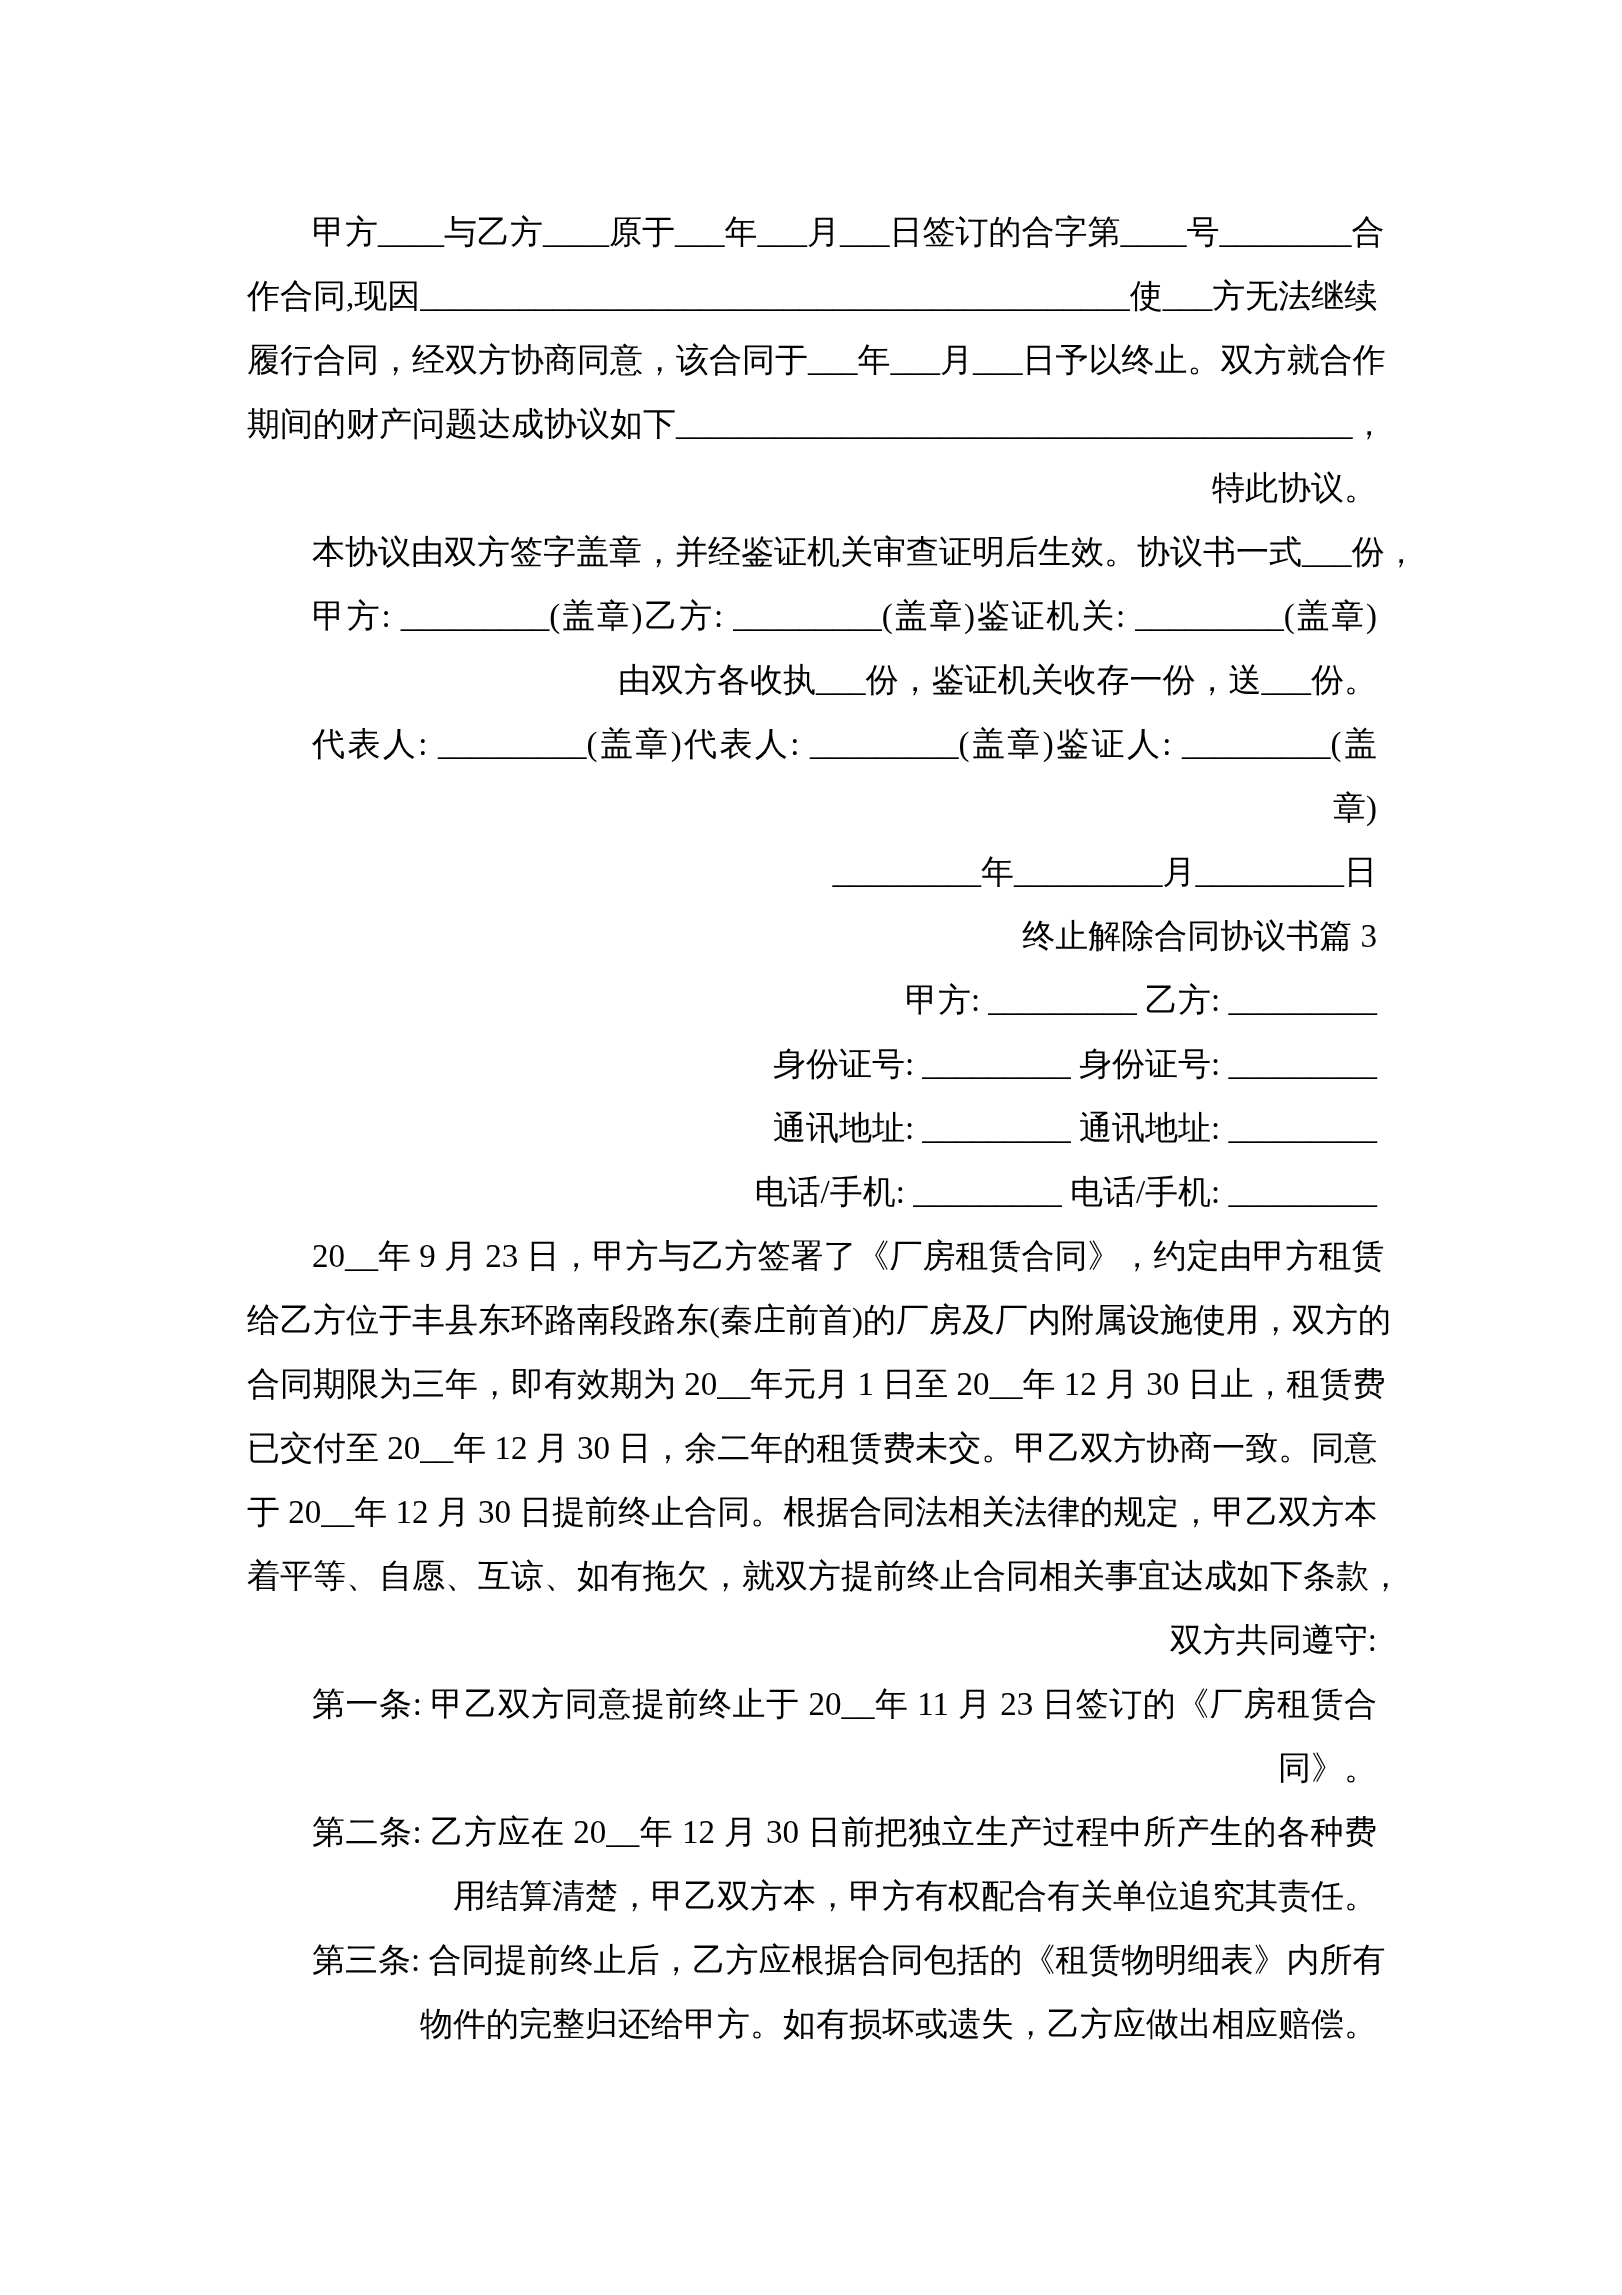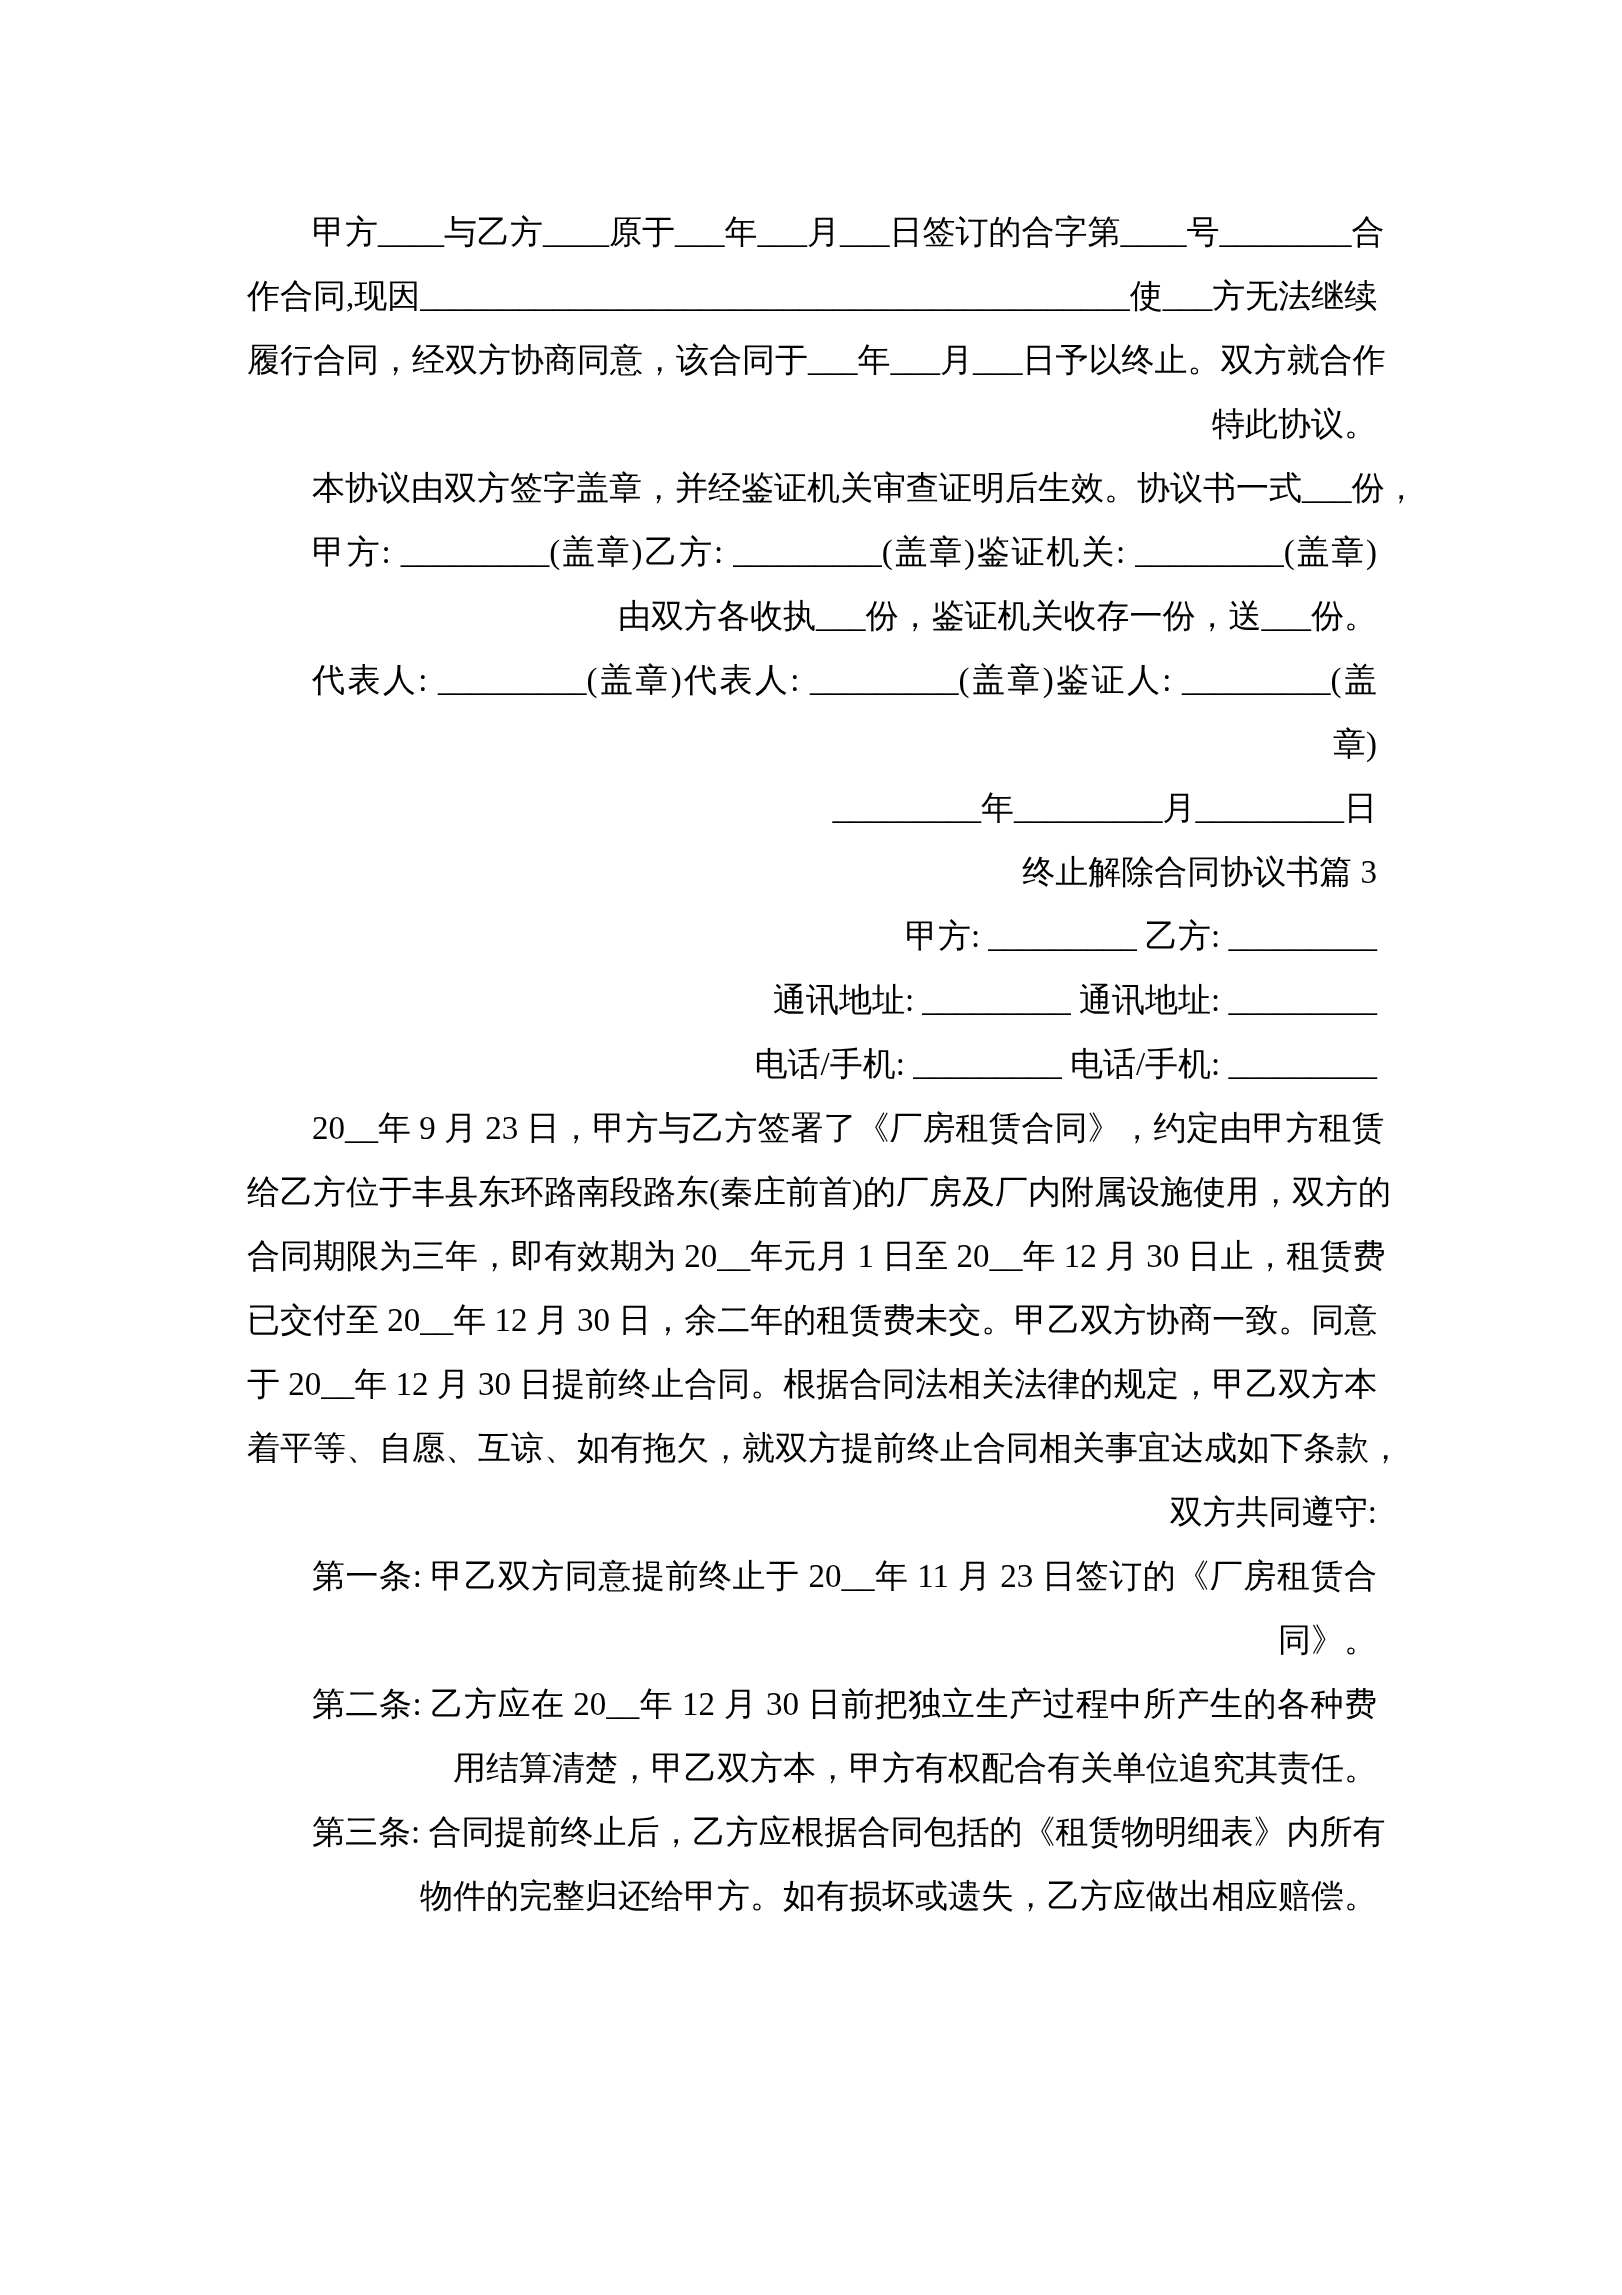--- a/index.html
+++ b/index.html
@@ -44,29 +44,31 @@
   }
 </style>
 </head>
 <body>
 
 <div class="page">
   <div class="textblock">
     <div class="line indent full">甲方____与乙方____原于___年___月___日签订的合字第____号________合</div>
     <div class="line full">作合同,现因___________________________________________使___方无法继续</div>
     <div class="line full">履行合同，经双方协商同意，该合同于___年___月___日予以终止。双方就合作</div>
+    <div class="line full">期间的财产问题达成协议如下_________________________________________，</div>
     <div class="line">特此协议。</div>
     <div class="line indent full">本协议由双方签字盖章，并经鉴证机关审查证明后生效。协议书一式___份，</div>
     <div class="line indent full">甲方: _________(盖章)乙方: _________(盖章)鉴证机关: _________(盖章)</div>
     <div class="line">由双方各收执___份，鉴证机关收存一份，送___份。</div>
     <div class="line indent full">代表人: _________(盖章)代表人: _________(盖章)鉴证人: _________(盖</div>
     <div class="line">章)</div>
     <div class="line indent">_________年_________月_________日</div>
     <div class="line indent">终止解除合同协议书篇 3</div>
     <div class="line indent">甲方: _________ 乙方: _________</div>
+    <div class="line indent">身份证号: _________ 身份证号: _________</div>
     <div class="line indent">通讯地址: _________ 通讯地址: _________</div>
     <div class="line indent">电话/手机: _________ 电话/手机: _________</div>
     <div class="line indent full">20__年 9 月 23 日，甲方与乙方签署了《厂房租赁合同》，约定由甲方租赁</div>
     <div class="line full">给乙方位于丰县东环路南段路东(秦庄前首)的厂房及厂内附属设施使用，双方的</div>
     <div class="line full">合同期限为三年，即有效期为 20__年元月 1 日至 20__年 12 月 30 日止，租赁费</div>
     <div class="line full">已交付至 20__年 12 月 30 日，余二年的租赁费未交。甲乙双方协商一致。同意</div>
     <div class="line full">于 20__年 12 月 30 日提前终止合同。根据合同法相关法律的规定，甲乙双方本</div>
     <div class="line full">着平等、自愿、互谅、如有拖欠，就双方提前终止合同相关事宜达成如下条款，</div>
     <div class="line">双方共同遵守:</div>
     <div class="line indent full">第一条: 甲乙双方同意提前终止于 20__年 11 月 23 日签订的《厂房租赁合</div>

